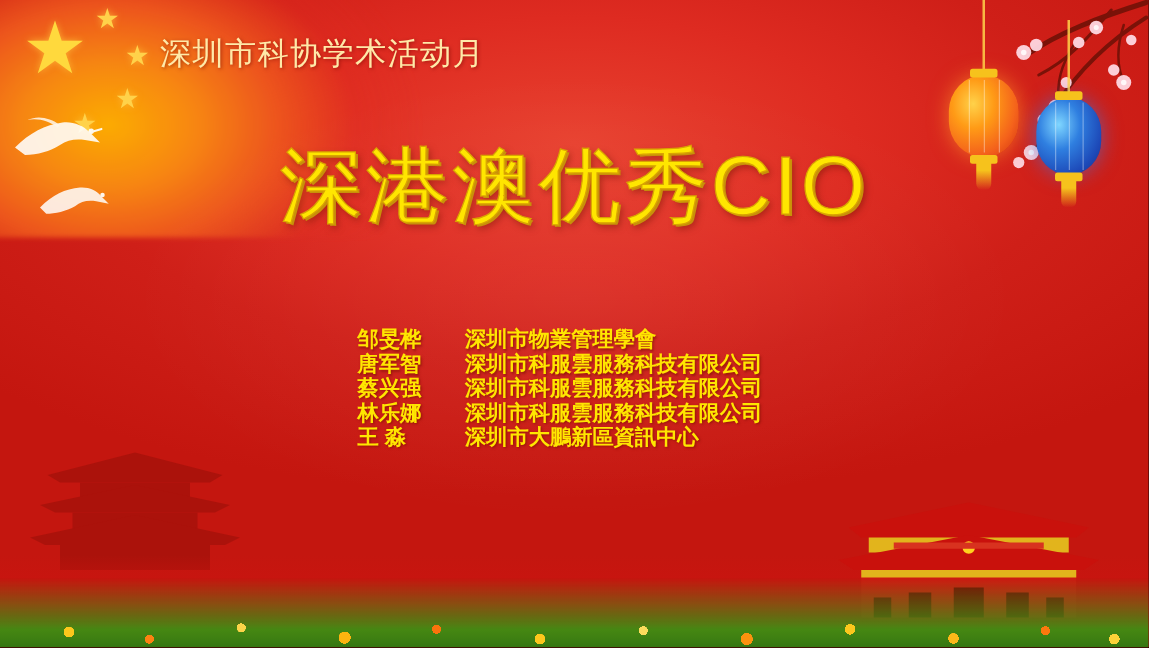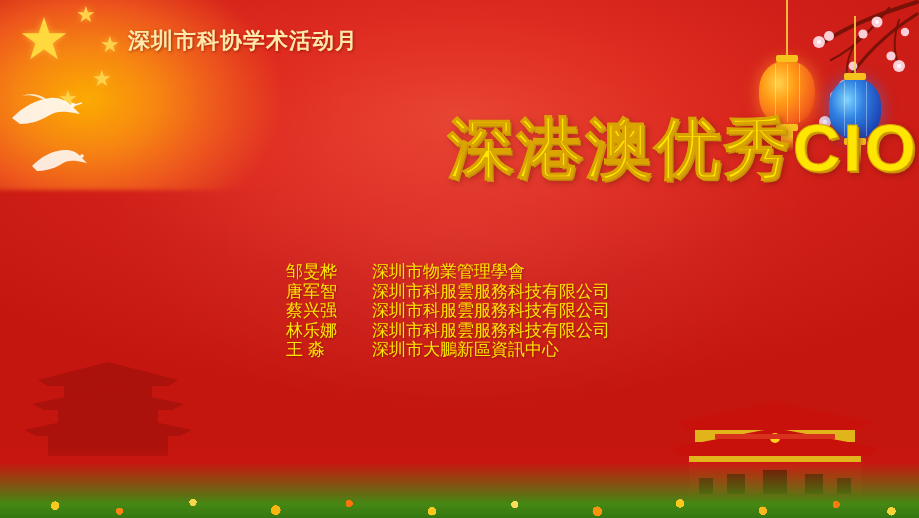--- a/index.html
+++ b/index.html
@@ -114,52 +114,52 @@
     height: 26px;
     background: linear-gradient(to bottom, #f6c21c 0%, #f6c21c 40%, rgba(246,194,28,0) 100%);
     border-radius: 0 0 5px 5px;
   }
 
   
   .header-title {
     position: absolute;
     left: 128px;
     top: 26px;
-    font-size: 22px;
-    font-weight: bold;
+    font-size: 25px;
+    font-weight: normal;
     color: #ffe9a8;
     letter-spacing: 1px;
     text-shadow: 1px 1px 3px rgba(120,10,0,.6);
     white-space: nowrap;
   }
 
   
   .main-title {
     position: absolute;
     left: 0;
     right: 0;
     top: 104px;
-    text-align: right;
+    text-align: center;
     font-size: 66px;
-    font-weight: bold;
+    font-weight: normal;
     color: #ffe600;
     letter-spacing: 3px;
     text-shadow:
        2px 2px 0 #c8900a,
        3px 3px 6px rgba(110,20,0,.55);
     -webkit-text-stroke: 1px #d9a400;
   }
 
   
   .list {
     position: absolute;
     left: 286px;
     top: 262px;
     font-size: 17px;
-    font-weight: normal;
+    font-weight: bold;
     line-height: 19.5px;
     color: #ffe600;
     text-shadow: 1px 1px 2px rgba(120,15,0,.65);
     white-space: nowrap;
   }
   .list .row { display: flex; }
   .list .name {
     width: 86px;
     display: inline-block;
     letter-spacing: 0px;

